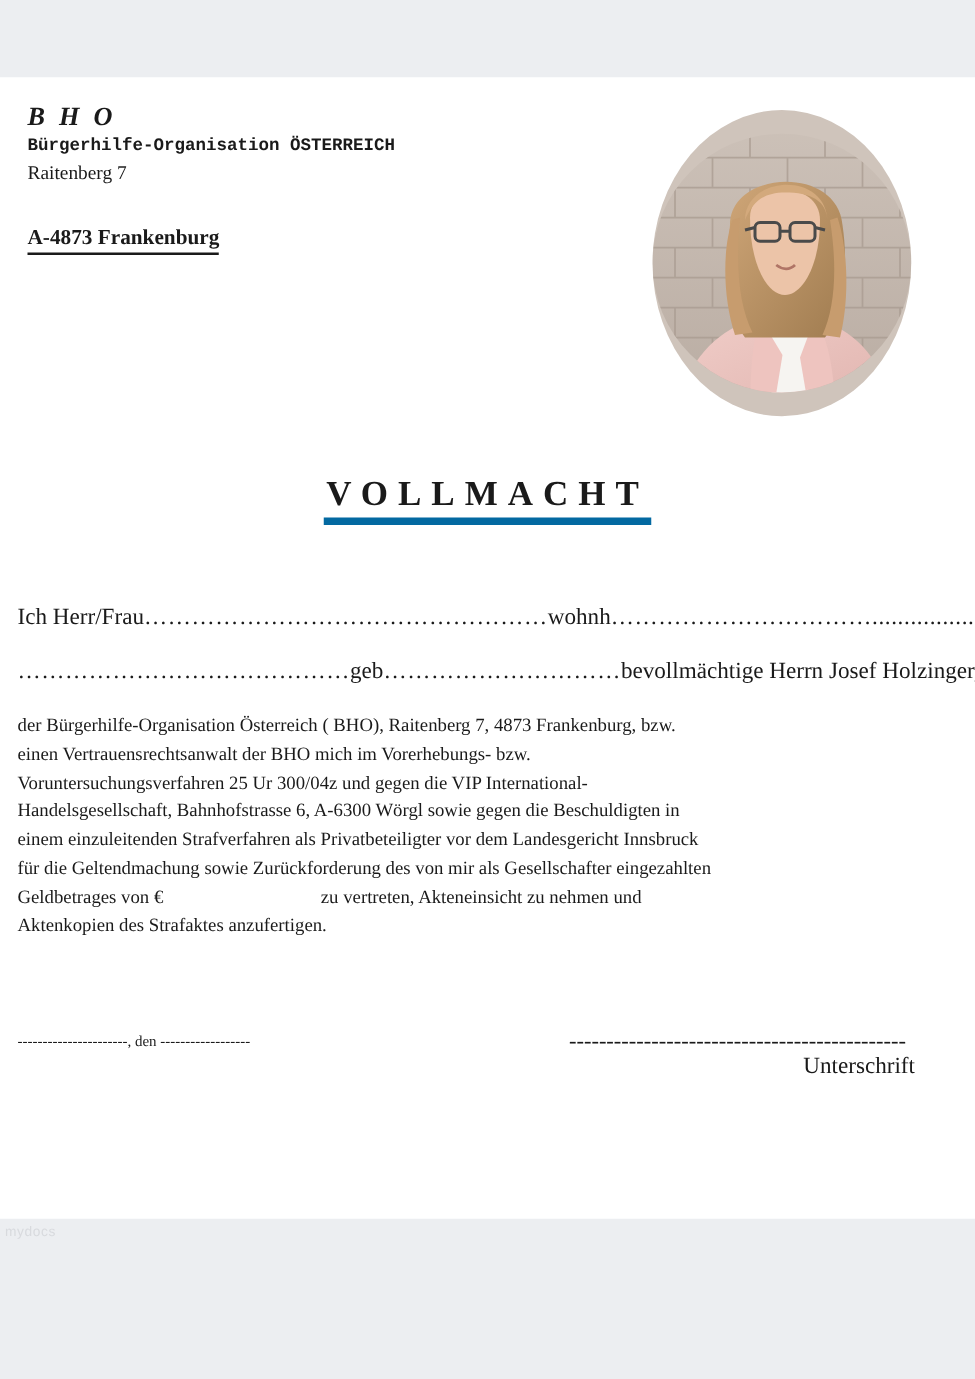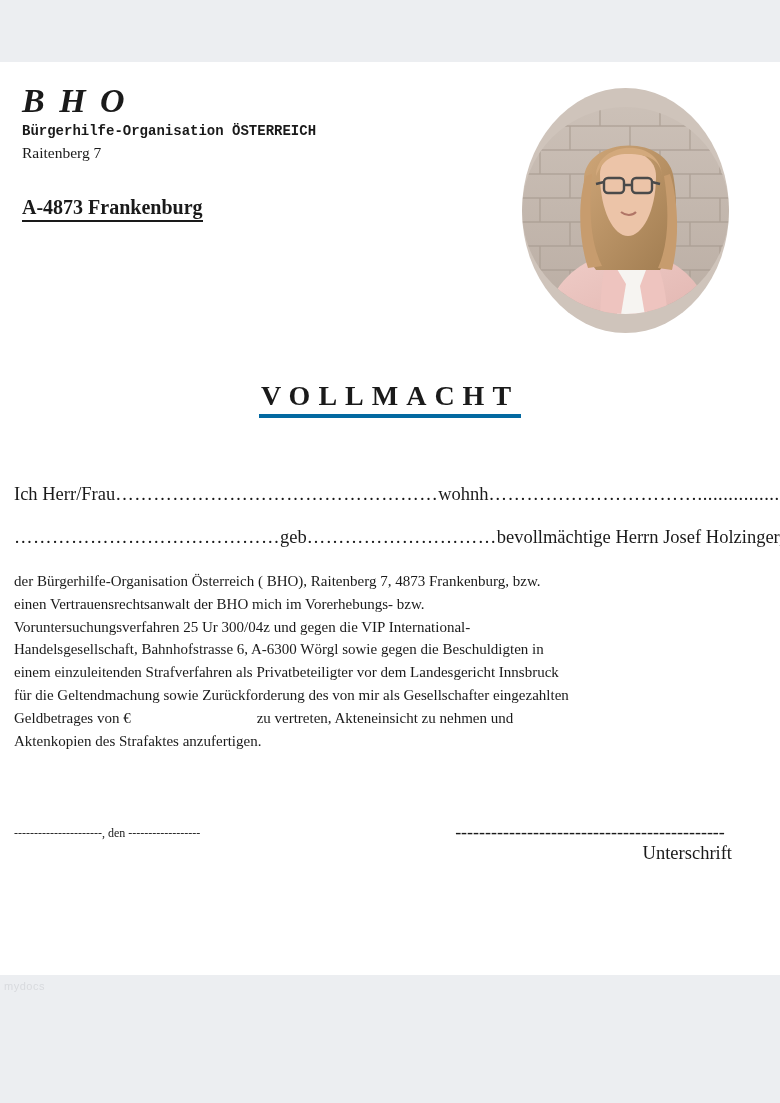--- a/index.html
+++ b/index.html
@@ -44,42 +44,42 @@
   .letterhead {
     position: absolute;
     left: 22px;
     top: 82px;
     width: 470px;
   }
   .org-abbr {
     font-family: "Liberation Serif", serif;
     font-weight: bold;
     font-style: italic;
-    font-size: 34px;
+    font-size: 21px;
     letter-spacing: 3px;
     margin: 0 0 4px 0;
     line-height: 1.1;
   }
   .org-name {
     font-family: Liberation Mono, monospace;
     font-weight: bold;
     font-size: 14px;
     margin: 0 0 3px 0;
     line-height: 1.2;
   }
   .org-street {
     font-family: "Liberation Serif", serif;
     font-size: 15.5px;
     margin: 0;
     line-height: 1.25;
   }
   .org-city {
     font-family: "Liberation Serif", serif;
     font-weight: bold;
-    font-size: 20px;
+    font-size: 17px;
     margin: 32px 0 0 0;
     display: inline-block;
     border-bottom: 2px solid #1a1a1a;
     padding-bottom: 1px;
     line-height: 1.2;
   }
 
   
   .portrait {
     position: absolute;
@@ -99,21 +99,21 @@
     left: 0;
     top: 380px;
     width: 780px;
     text-align: center;
   }
   .doc-title span {
     font-family: "Liberation Serif", serif;
     font-weight: bold;
     font-size: 28px;
     letter-spacing: 8px;
-    border-bottom: 4px solid #0369a1;
+    border-bottom: 6px solid #0369a1;
     padding: 0 2px 3px 2px;
   }
 
   
   .body-block {
     position: absolute;
     left: 14px;
     top: 480px;
     width: 755px;
   }

